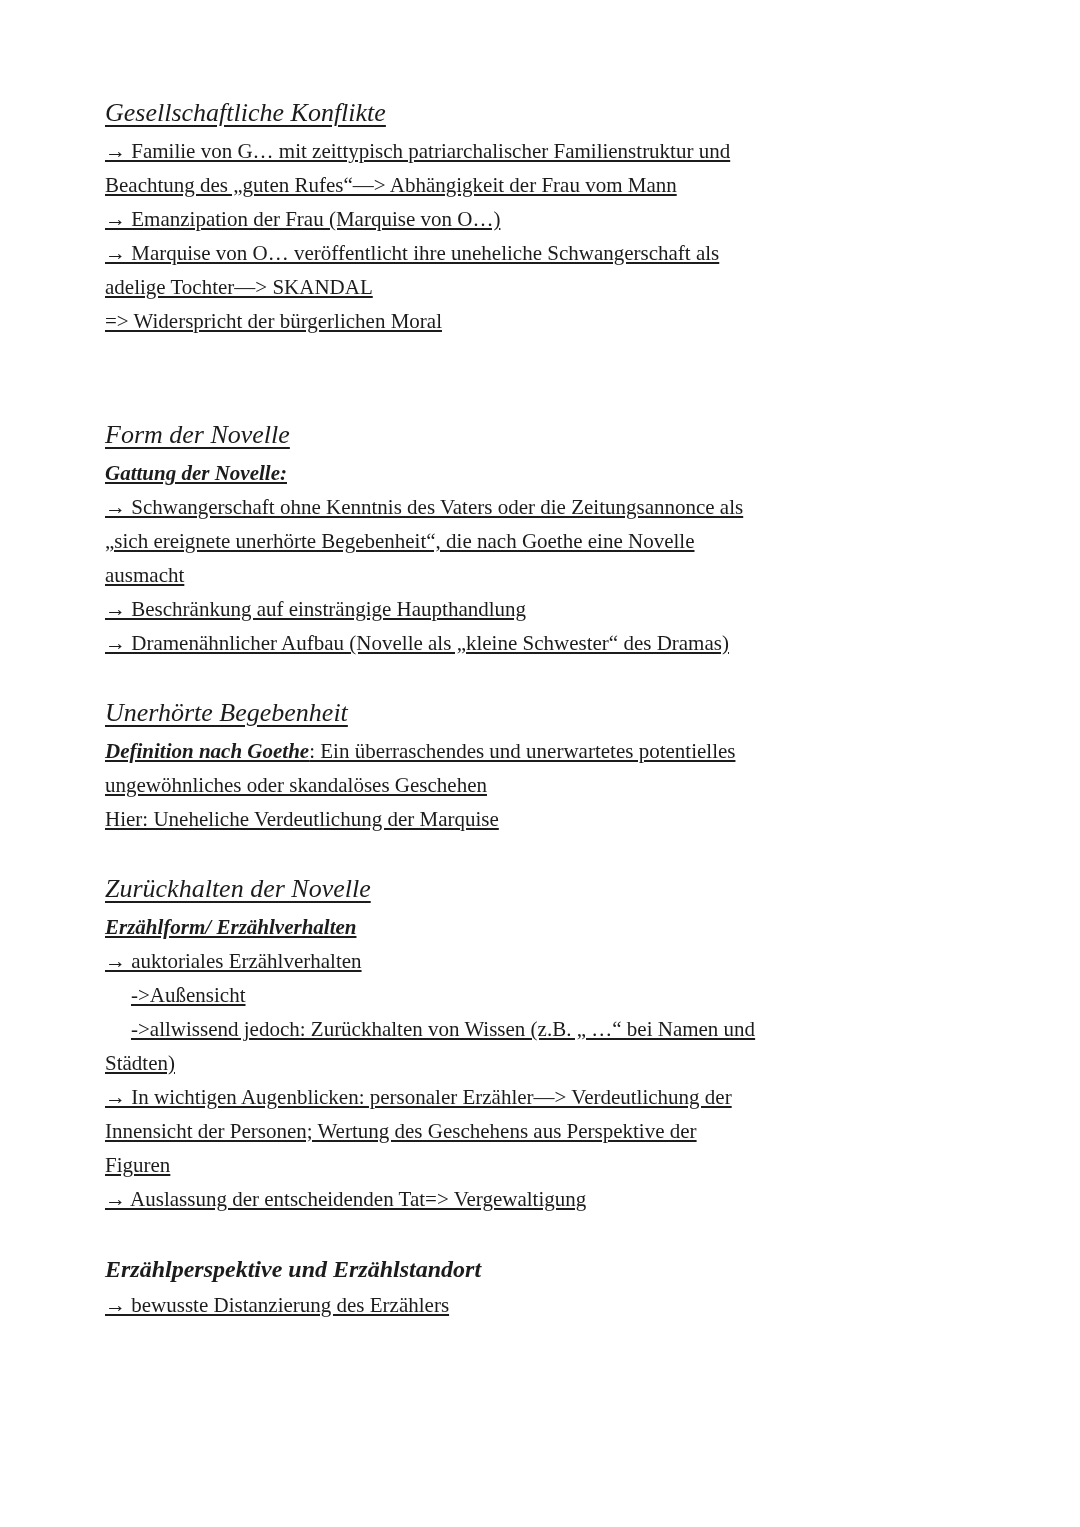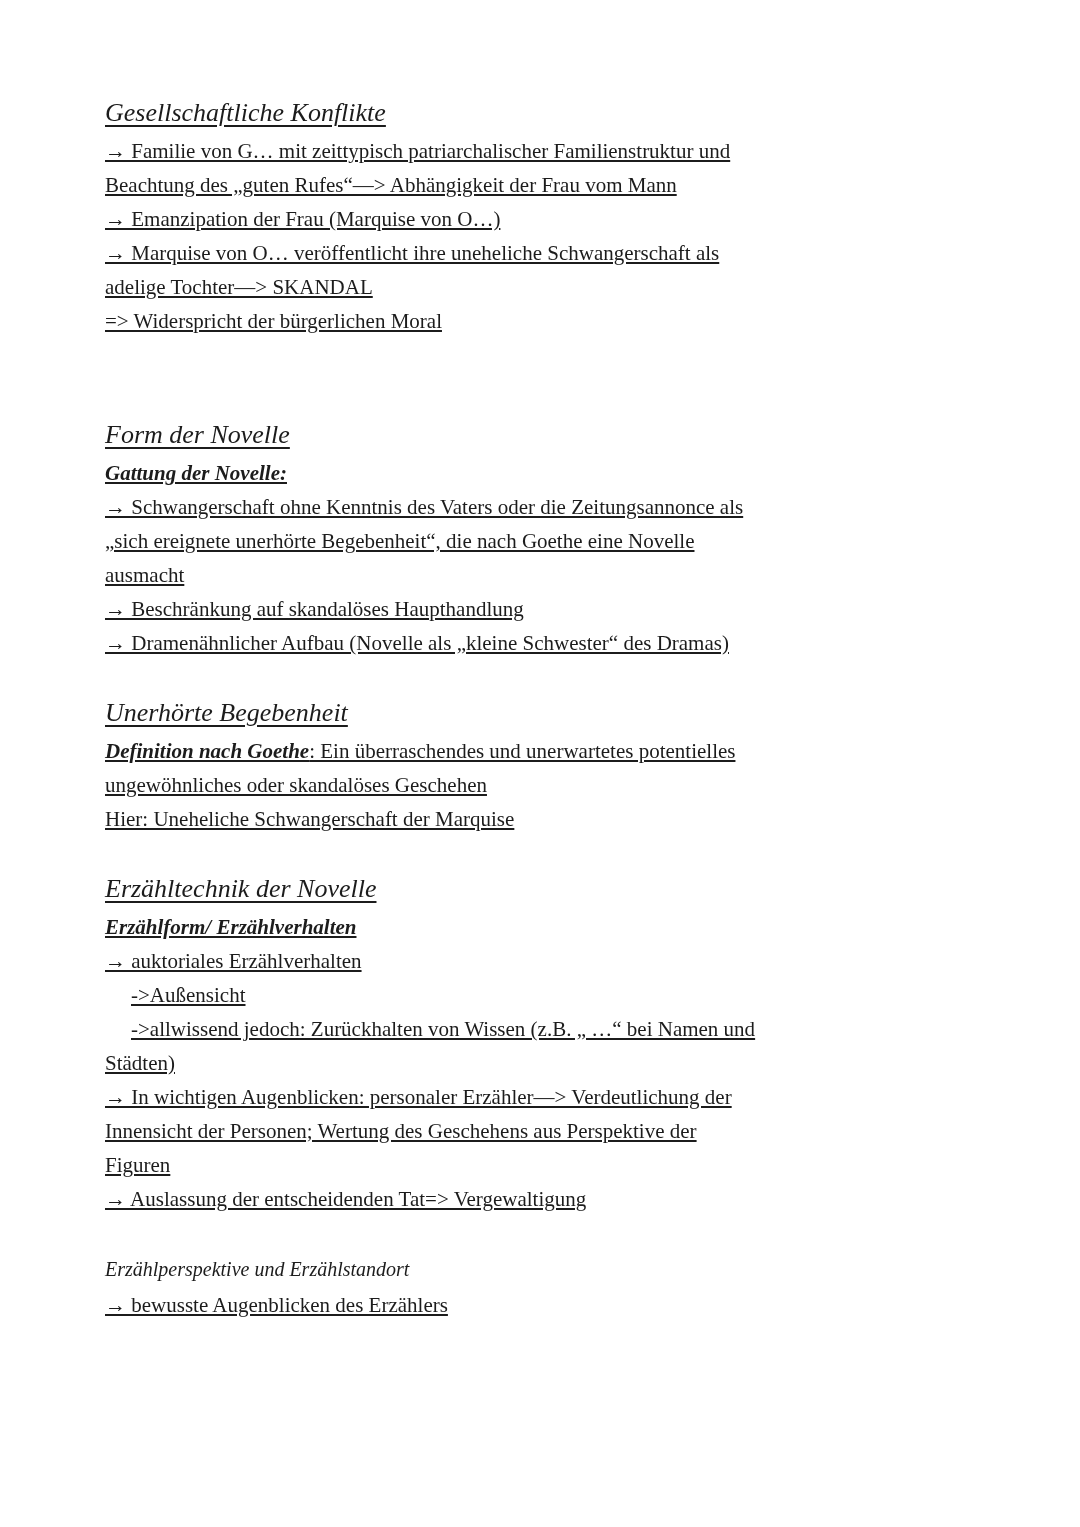--- a/index.html
+++ b/index.html
@@ -32,23 +32,23 @@
     font-size: 26px;
     line-height: 34px;
     font-weight: normal;
     font-style: italic;
     text-decoration: underline;
     text-underline-offset: 4px;
     text-decoration-thickness: 1.5px;
   }
   .heading-bold {
     margin: 0 0 2px 0;
-    font-size: 20px;
+    font-size: 24px;
     line-height: 34px;
-    font-weight: normal;
+    font-weight: bold;
     font-style: italic;
   }
   .block {
     margin: 0;
     font-size: 21px;
     line-height: 34px;
     font-weight: normal;
     font-style: normal;
     text-decoration: underline;
   }
@@ -74,35 +74,35 @@
         <h2 class="heading-underlined">Gesellschaftliche Konflikte</h2>
         <p class="block normal">→ Familie von G… mit zeittypisch patriarchalischer Familienstruktur und Beachtung des „guten Rufes“—&gt; Abhängigkeit der Frau vom Mann</p>
         <p class="block normal">→ Emanzipation der Frau (Marquise von O…)</p>
         <p class="block normal">→ Marquise von O… veröffentlicht ihre uneheliche Schwangerschaft als adelige Tochter—&gt; SKANDAL</p>
         <p class="block normal">=&gt; Widerspricht der bürgerlichen Moral</p>
       </section>
       <section class="section gap-large">
         <h2 class="heading-underlined">Form der Novelle</h2>
         <p class="block bold">Gattung der Novelle:</p>
         <p class="block normal">→ Schwangerschaft ohne Kenntnis des Vaters oder die Zeitungsannonce als „sich ereignete unerhörte Begebenheit“, die nach Goethe eine Novelle ausmacht</p>
-        <p class="block normal">→ Beschränkung auf skandalöses Haupthandlung</p>
+        <p class="block normal">→ Beschränkung auf einsträngige Haupthandlung</p>
         <p class="block normal">→ Dramenähnlicher Aufbau (Novelle als „kleine Schwester“ des Dramas)</p>
       </section>
       <section class="section">
         <h2 class="heading-underlined">Unerhörte Begebenheit</h2>
         <p class="block normal"><strong class="lead">Definition nach Goethe</strong>: Ein überraschendes und unerwartetes potentielles ungewöhnliches oder skandalöses Geschehen</p>
-        <p class="block normal">Hier: Uneheliche Schwangerschaft der Marquise</p>
+        <p class="block normal">Hier: Uneheliche Verdeutlichung der Marquise</p>
       </section>
       <section class="section">
-        <h2 class="heading-underlined">Erzähltechnik der Novelle</h2>
+        <h2 class="heading-underlined">Zurückhalten der Novelle</h2>
         <p class="block bold">Erzählform/ Erzählverhalten</p>
         <p class="block normal">→ auktoriales Erzählverhalten</p>
         <p class="block indent">-&gt;Außensicht</p>
         <p class="block indent">-&gt;allwissend jedoch: Zurückhalten von Wissen (z.B. „ …“ bei Namen und Städten)</p>
         <p class="block normal">→ In wichtigen Augenblicken: personaler Erzähler—&gt; Verdeutlichung der Innensicht der Personen; Wertung des Geschehens aus Perspektive der Figuren</p>
         <p class="block normal">→ Auslassung der entscheidenden Tat=&gt; Vergewaltigung</p>
       </section>
       <section class="section">
         <h2 class="heading-bold">Erzählperspektive und Erzählstandort</h2>
-        <p class="block normal">→ bewusste Augenblicken des Erzählers</p>
+        <p class="block normal">→ bewusste Distanzierung des Erzählers</p>
       </section>
     </main>
 </div>
 
 </body></html>

